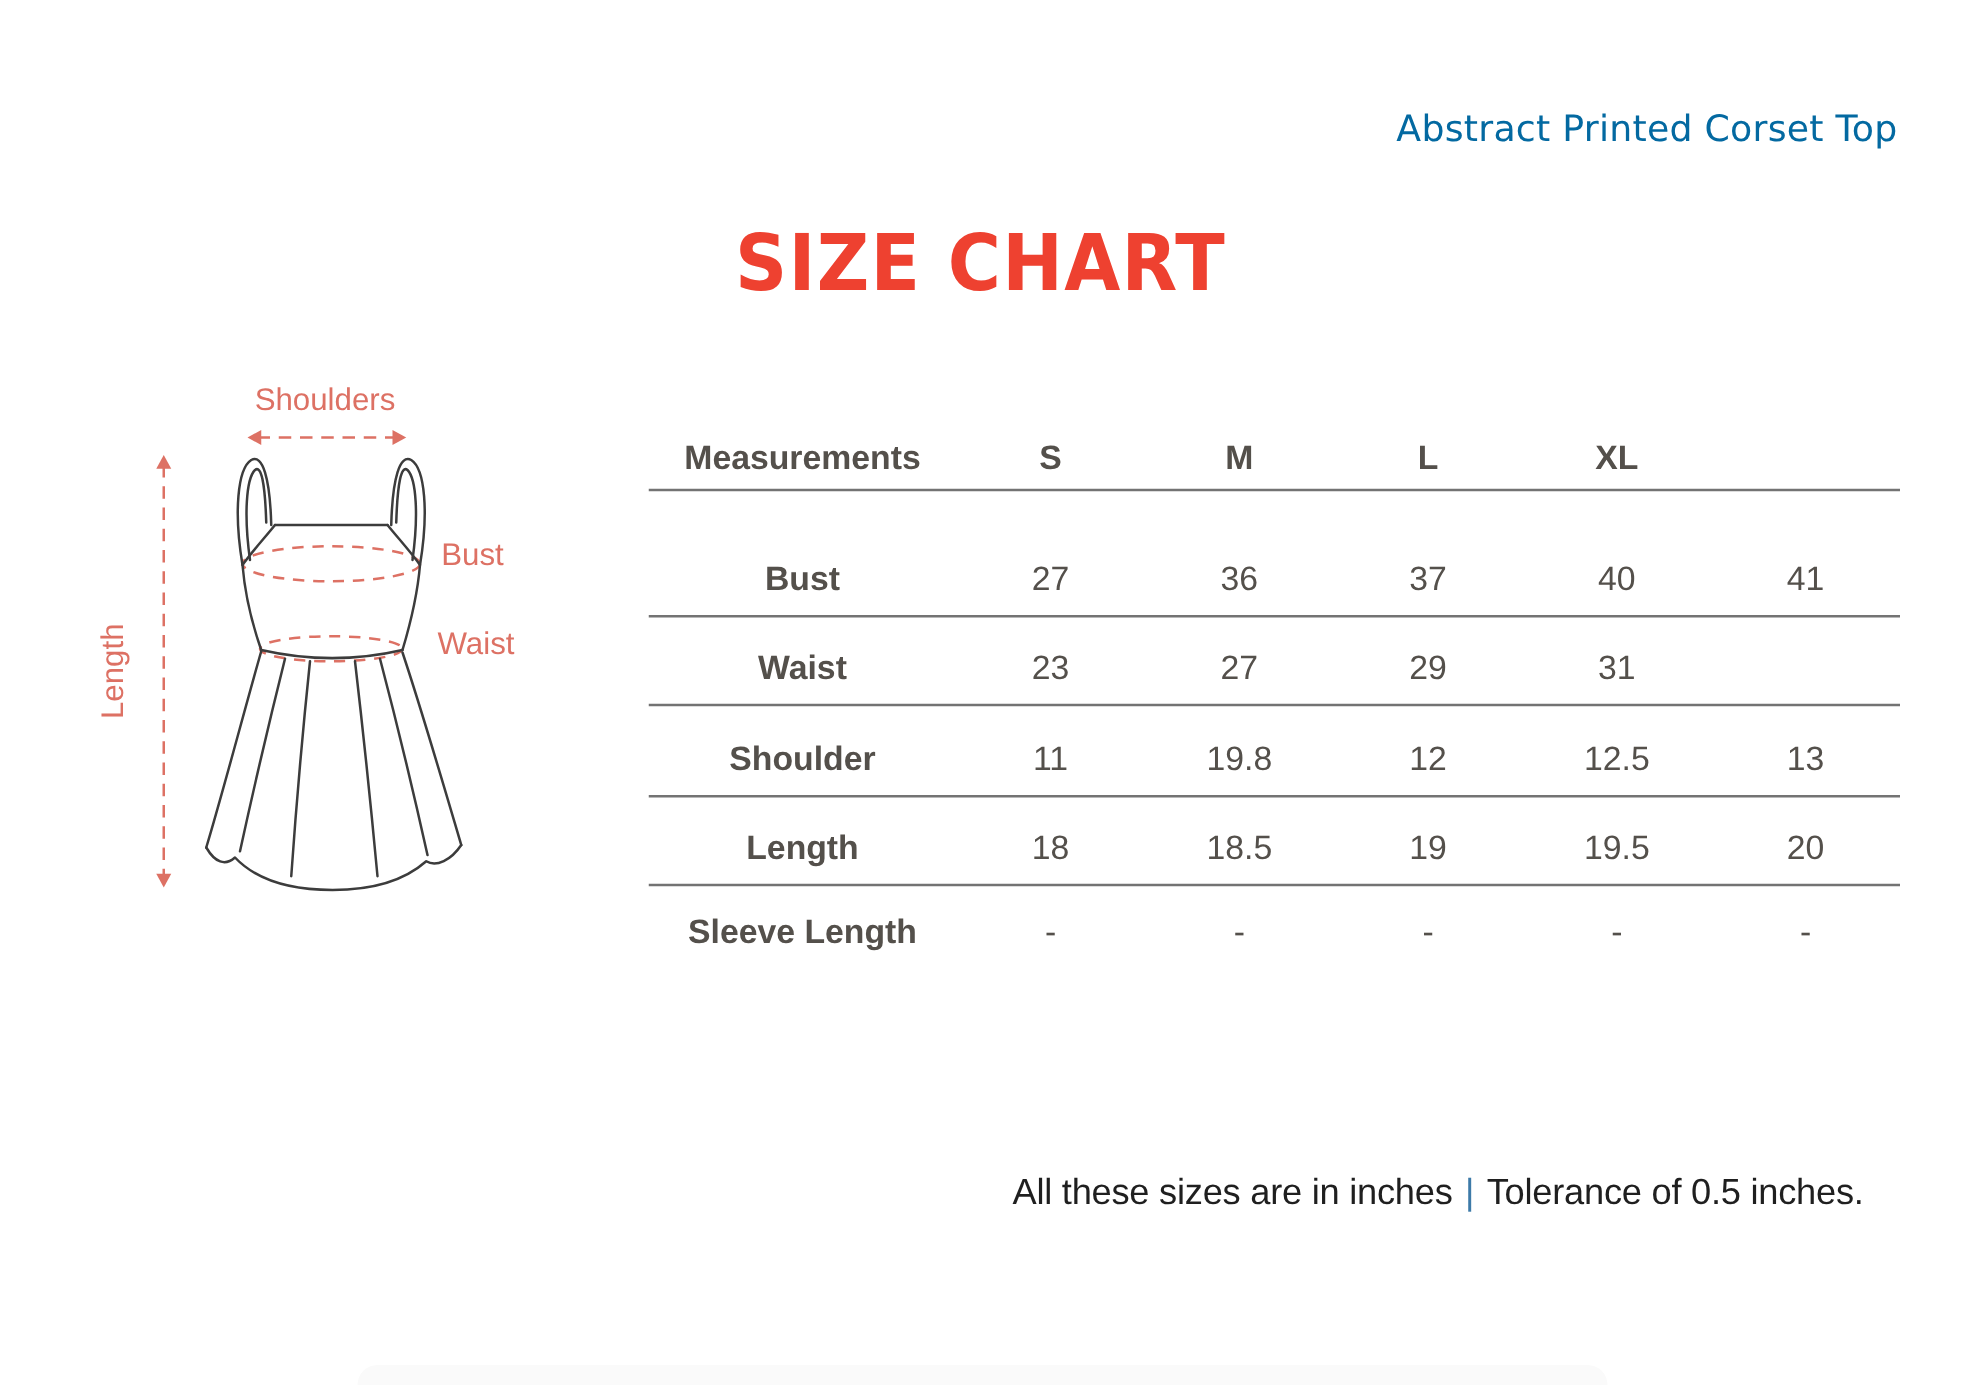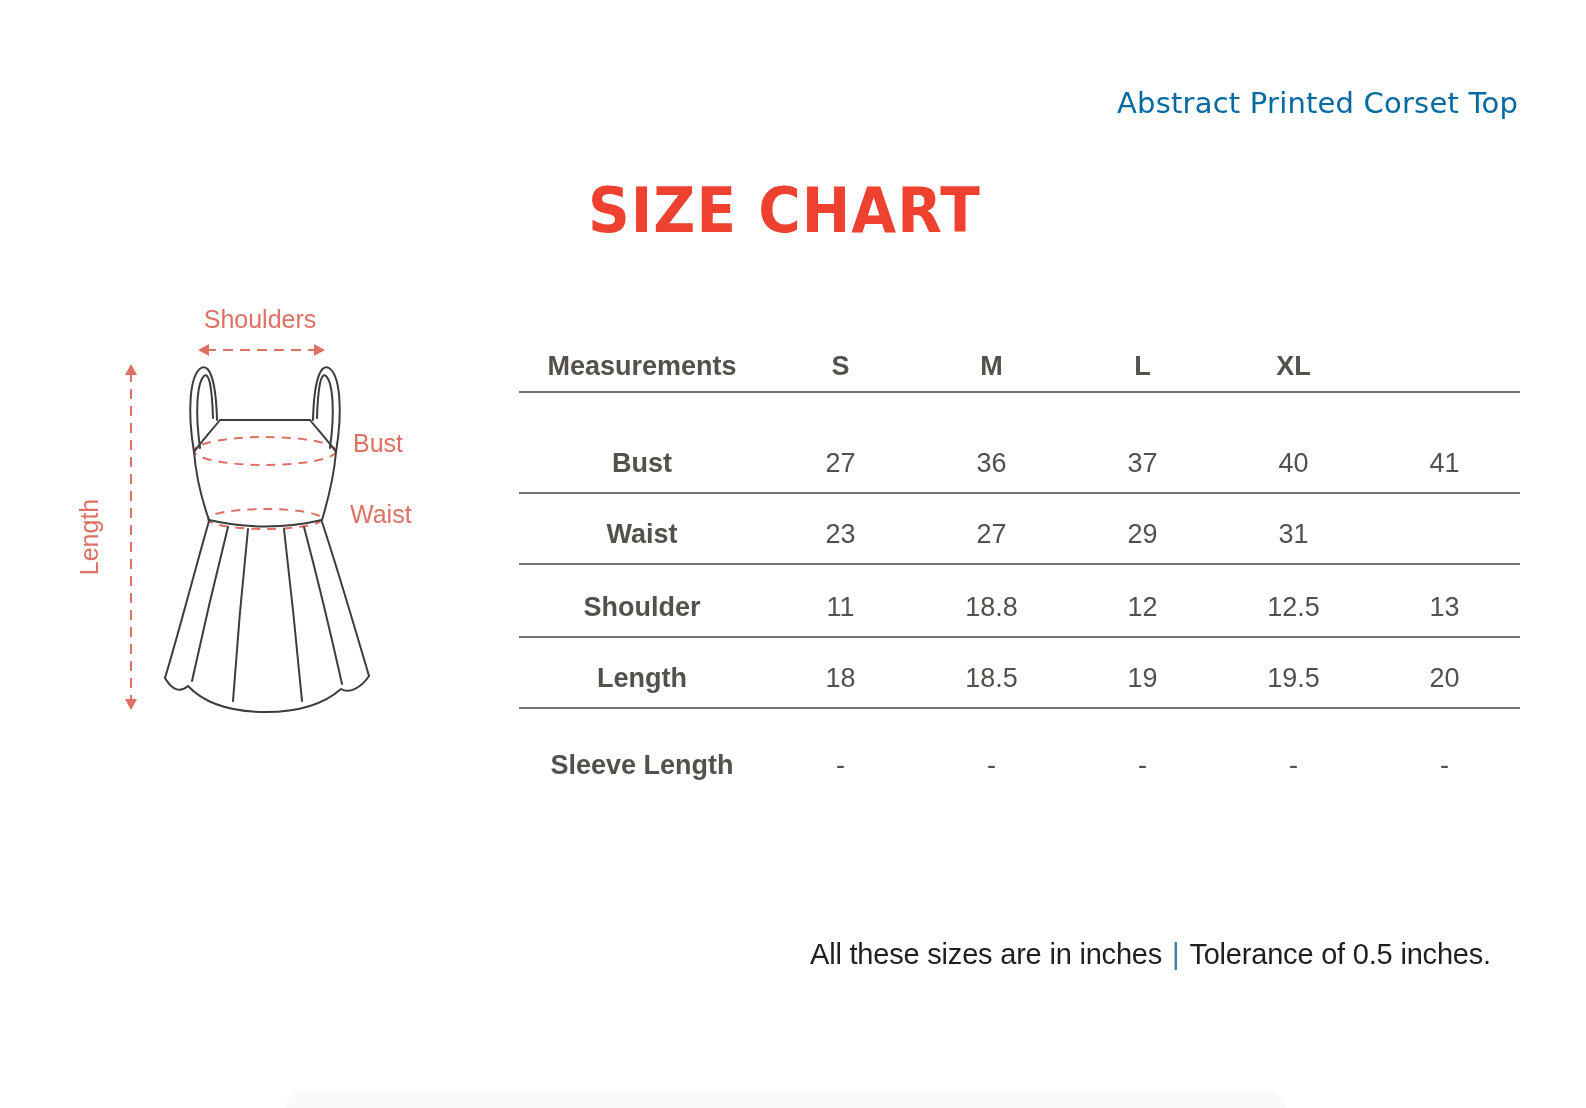--- a/index.html
+++ b/index.html
@@ -65,21 +65,21 @@
     box-sizing:border-box;
   }
   .cell.label{width:246px;font-weight:bold;}
   .cell.val{width:151px;font-weight:normal;}
   .thead{height:51px;}
   .thead .cell{font-weight:bold;padding-bottom:9px;}
   .r-bust{height:99px;}
   .r-waist{height:69px;}
   .r-shoulder{height:71px;}
   .r-length{height:69px;}
-  .r-sleeve{height:85px;border-bottom:none;}
+  .r-sleeve{height:85px;border-bottom:none;align-items:center;}
 
   
   .footnote{
     position:absolute;
     top:938px;left:810px;
     width:760px;
     text-align:left;
     font-size:29px;
     color:#1f1f1f;
     letter-spacing:-0.2px;
@@ -187,21 +187,21 @@
       <div class="cell label">Waist</div>
       <div class="cell val">23</div>
       <div class="cell val">27</div>
       <div class="cell val">29</div>
       <div class="cell val">31</div>
     </div>
 
     <div class="trow r-shoulder">
       <div class="cell label">Shoulder</div>
       <div class="cell val">11</div>
-      <div class="cell val">18.8</div>
+      <div class="cell val">19.8</div>
       <div class="cell val">12</div>
       <div class="cell val">12.5</div>
       <div class="cell val">13</div>
     </div>
 
     <div class="trow r-length">
       <div class="cell label">Length</div>
       <div class="cell val">18</div>
       <div class="cell val">18.5</div>
       <div class="cell val">19</div>

